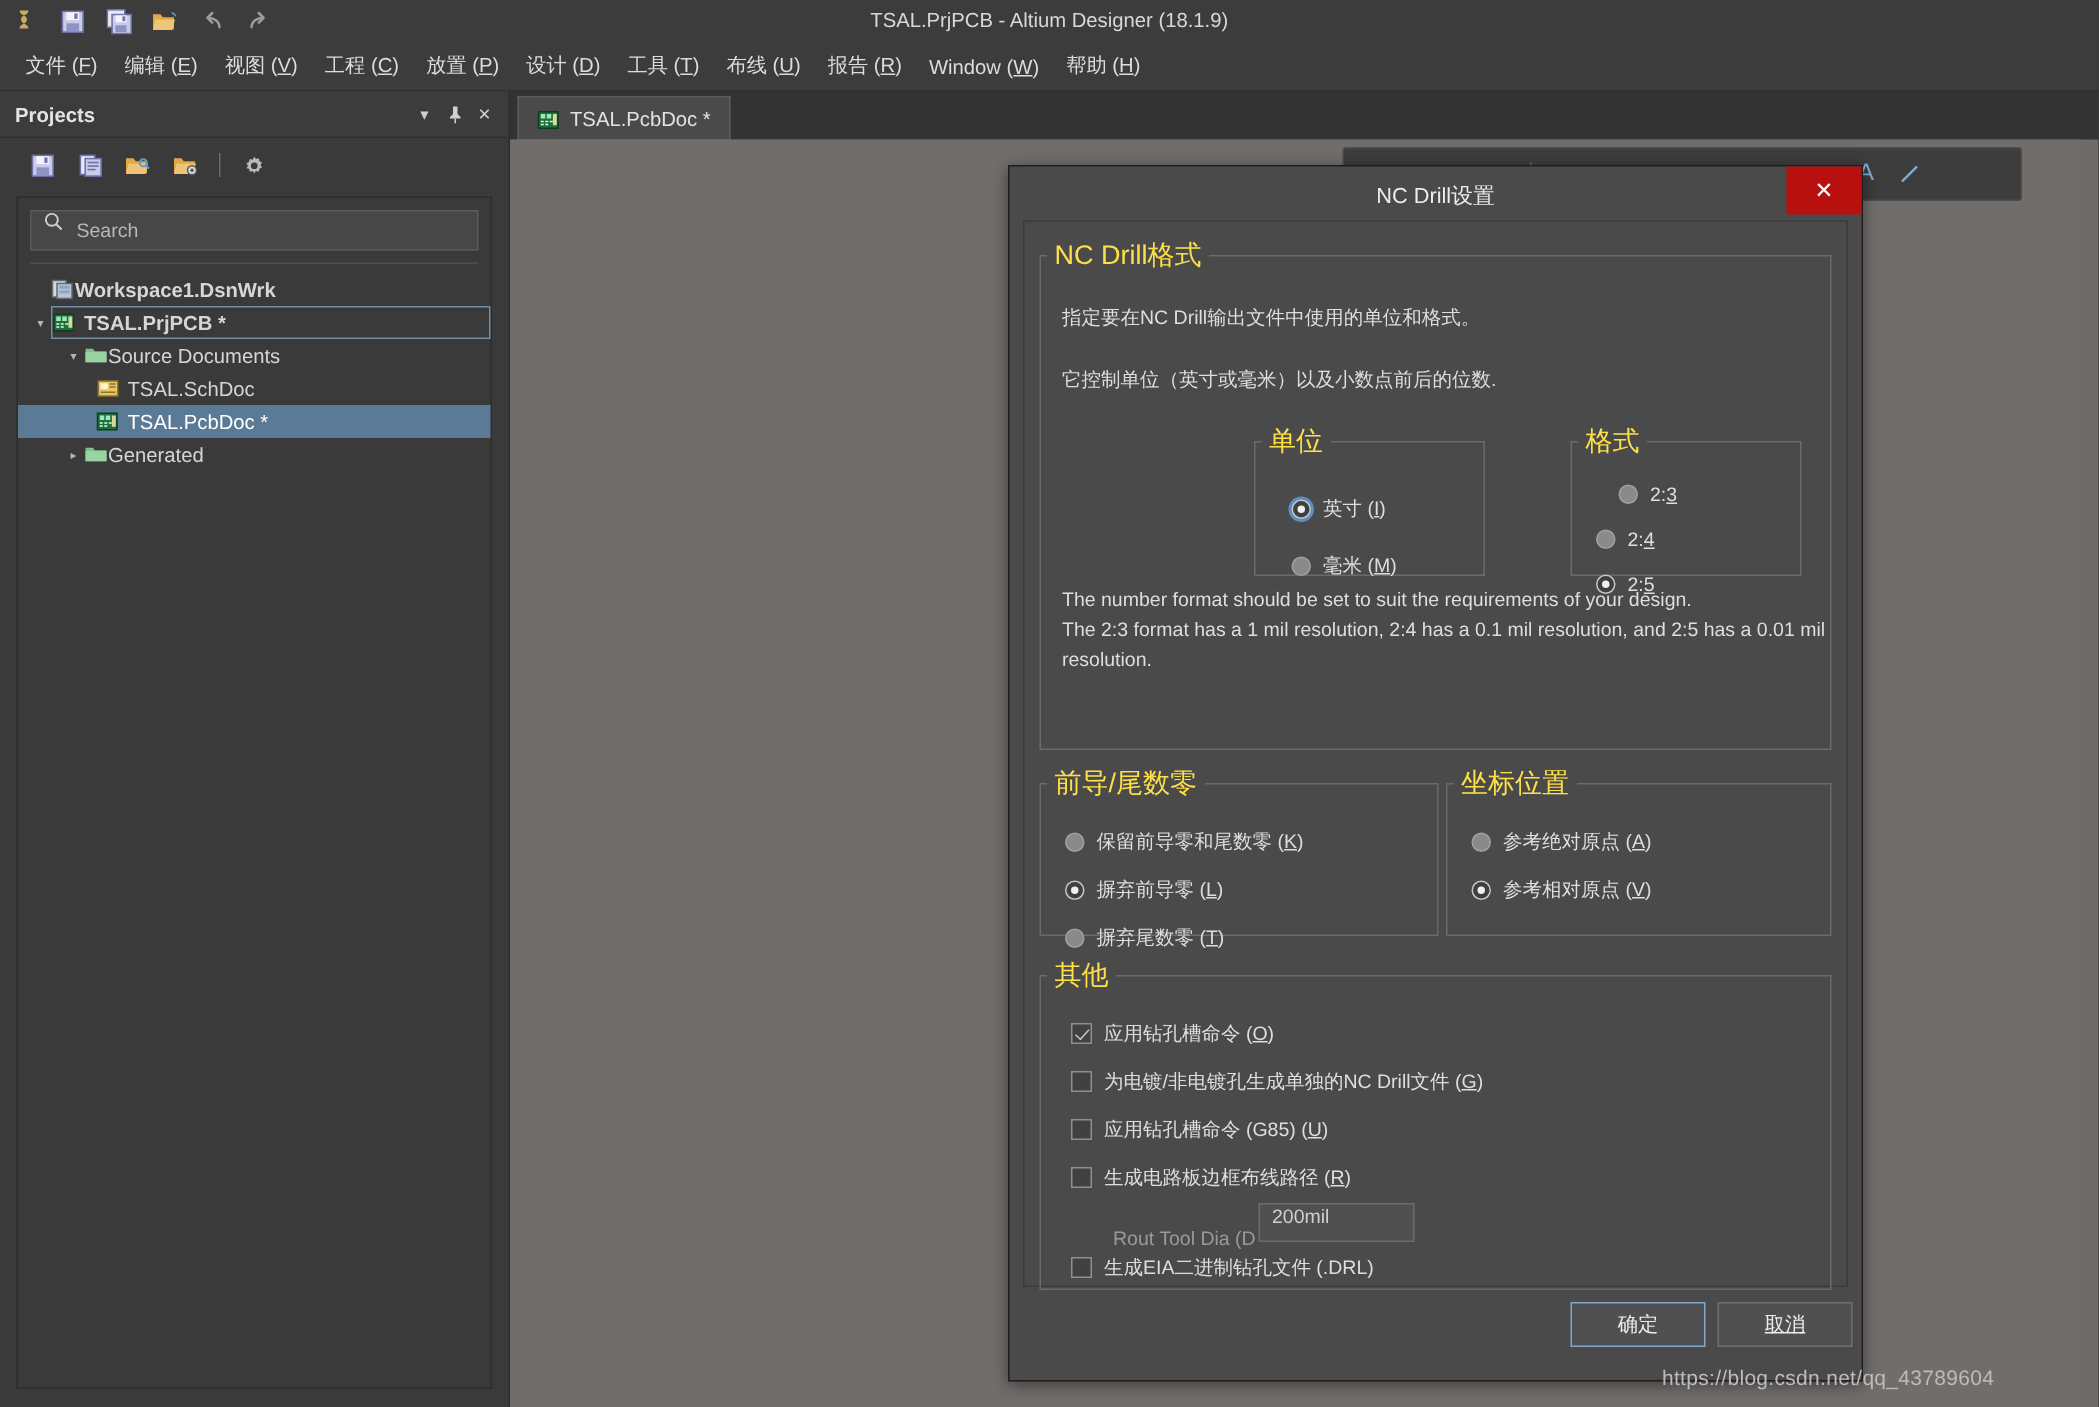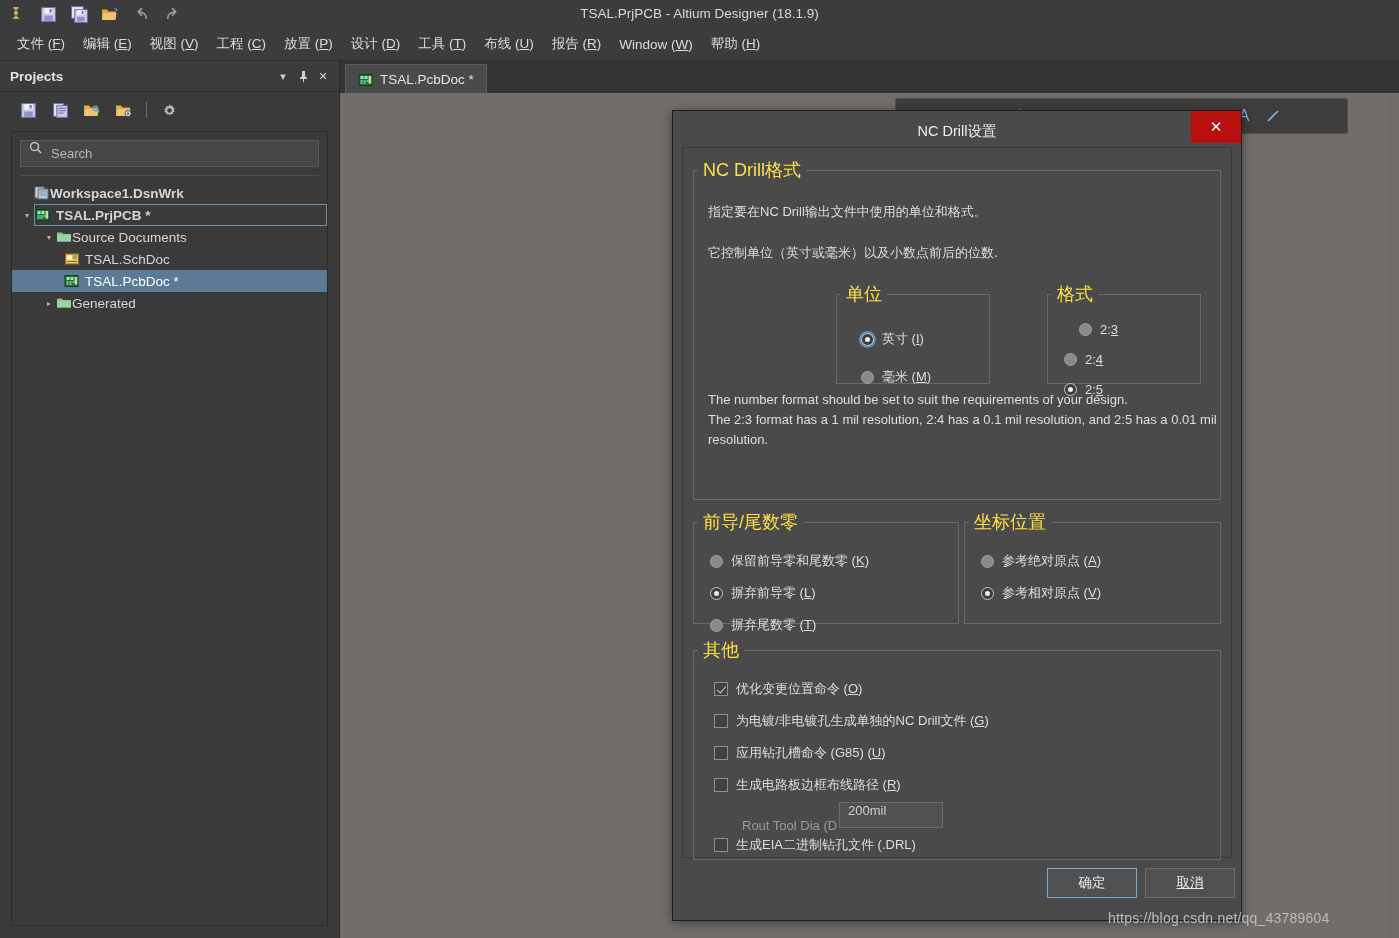--- a/index.html
+++ b/index.html
@@ -617,21 +617,21 @@
         <span class="radio checked"></span>
         <span><span>参考相对原点</span> (<u>V</u>)</span>
       </div>
     </fieldset>
 
     <fieldset class="grp" style="left:10px; top:490px; right:10px; height:220px;">
       <legend>其他</legend>
 
       <div class="check-row" style="position:absolute;left:20px;top:16px;">
         <span class="checkbox checked"></span>
-        <span><span>优化变更位置命令</span> (<u>O</u>)</span>
+        <span><span>应用钻孔槽命令</span> (<u>O</u>)</span>
       </div>
 
       <div class="check-row" style="position:absolute;left:20px;top:48px;">
         <span class="checkbox"></span>
         <span><span>为电镀/非电镀孔生成单独的NC Drill文件</span> (<u>G</u>)</span>
       </div>
 
       <div class="check-row" style="position:absolute;left:20px;top:80px;">
         <span class="checkbox"></span>
         <span><span>应用钻孔槽命令 (G85)</span> (<u>U</u>)</span>

